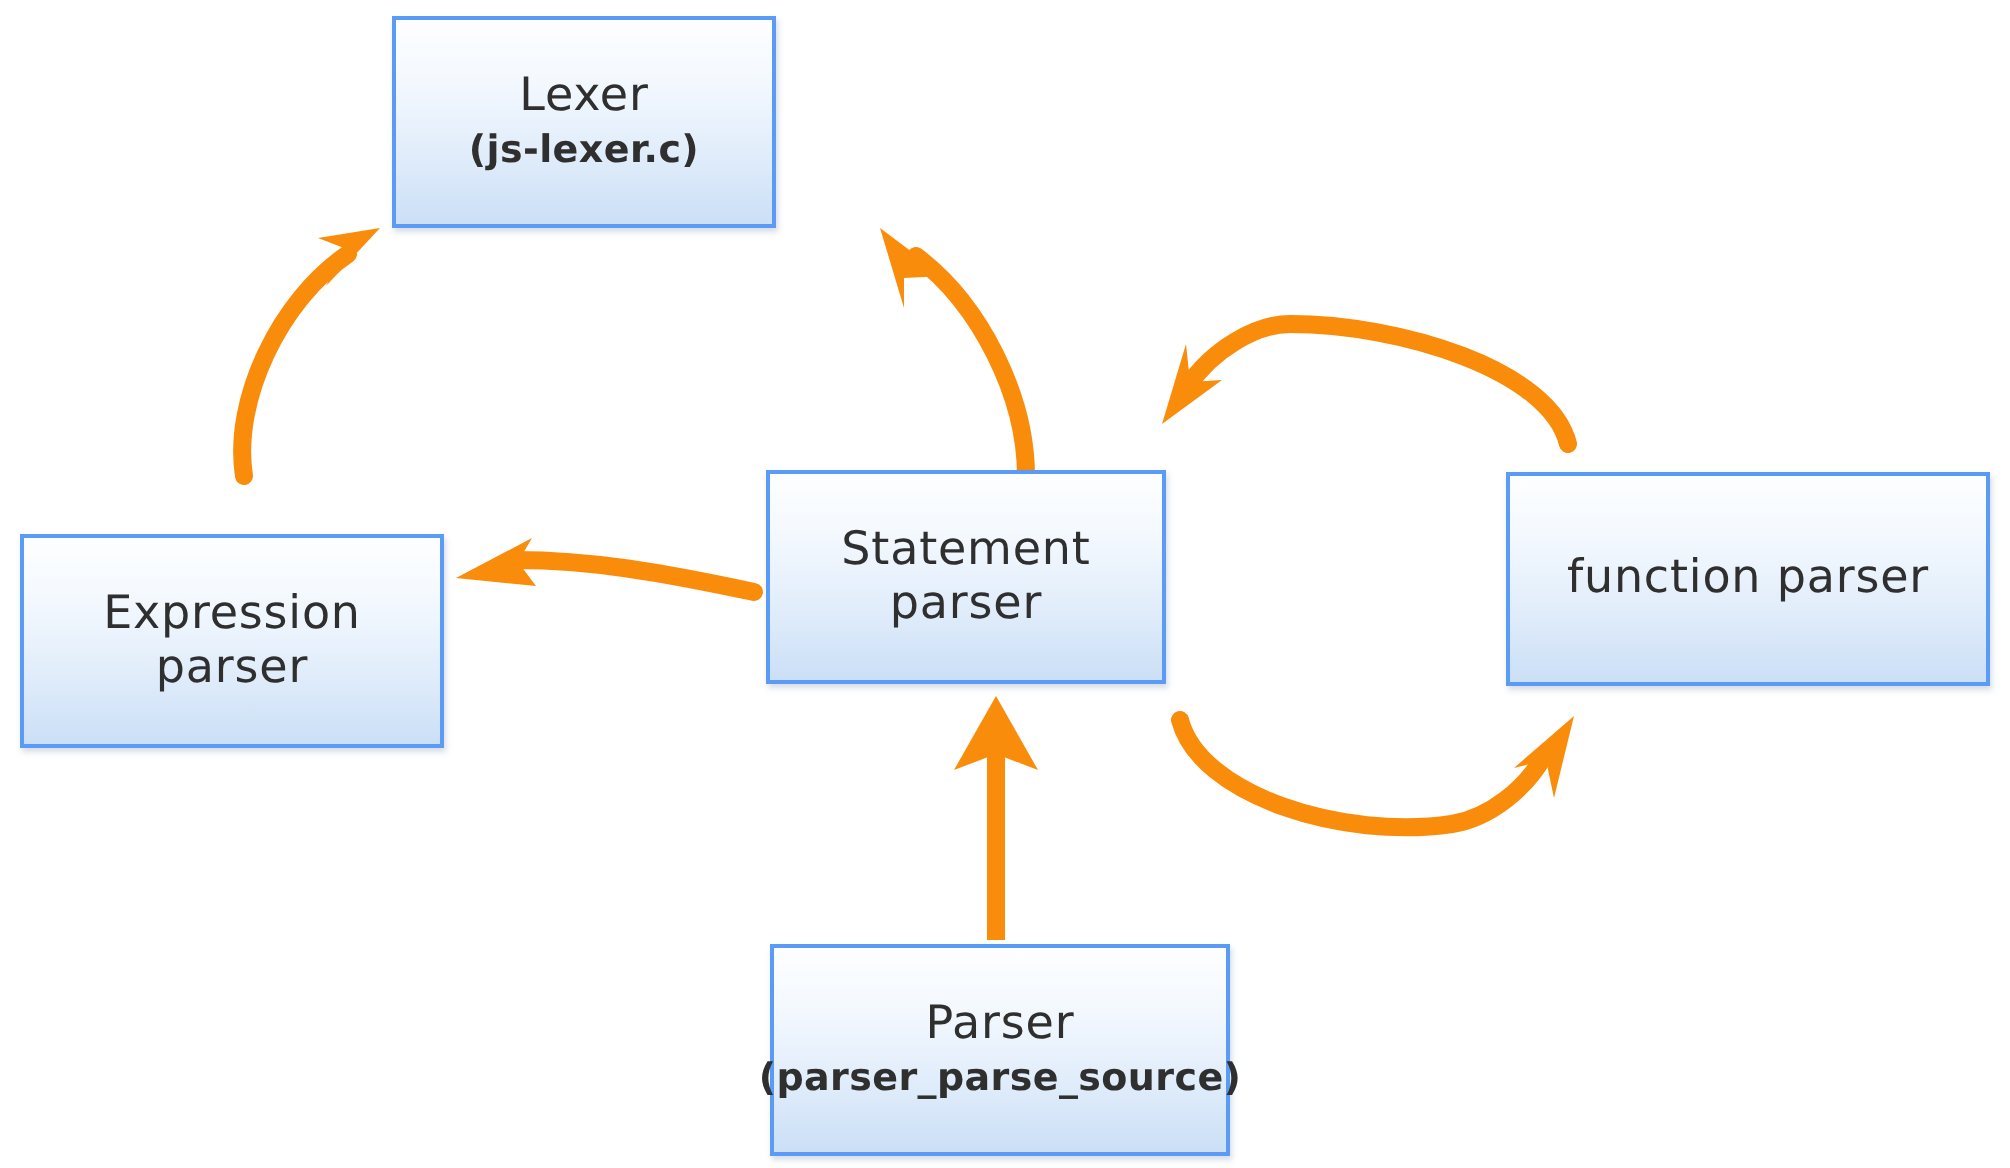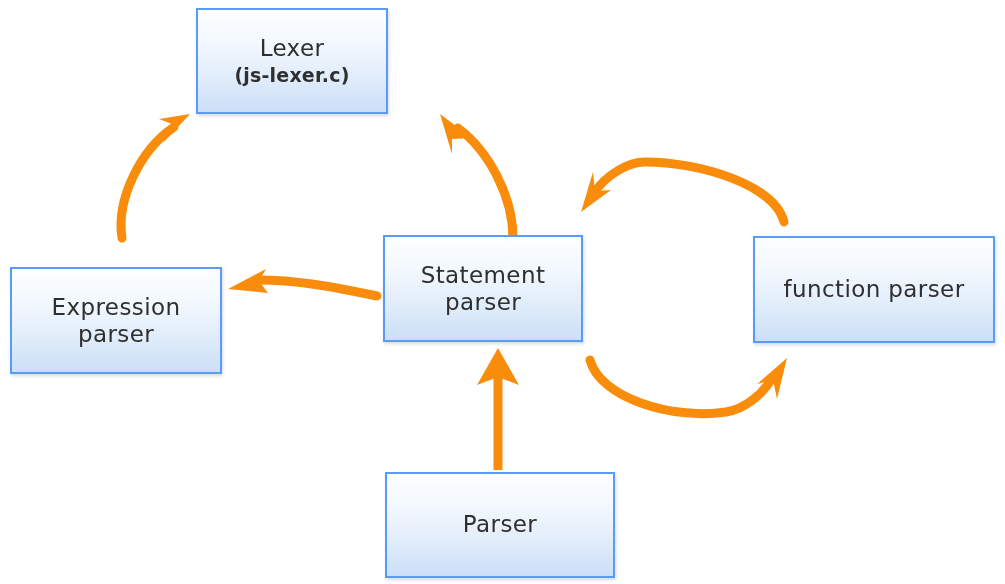--- a/index.html
+++ b/index.html
@@ -128,15 +128,16 @@
     <div class="node-title">Statement</div>
     <div class="node-title">parser</div>
   </div>
 
   <div class="node" id="node-function">
     <div class="node-title">function parser</div>
   </div>
 
   <div class="node" id="node-parser">
     <div class="node-title">Parser</div>
+    <div class="node-sub">(parser_parse_source)</div>
   </div>
 
 </div>
 
 </body></html>

